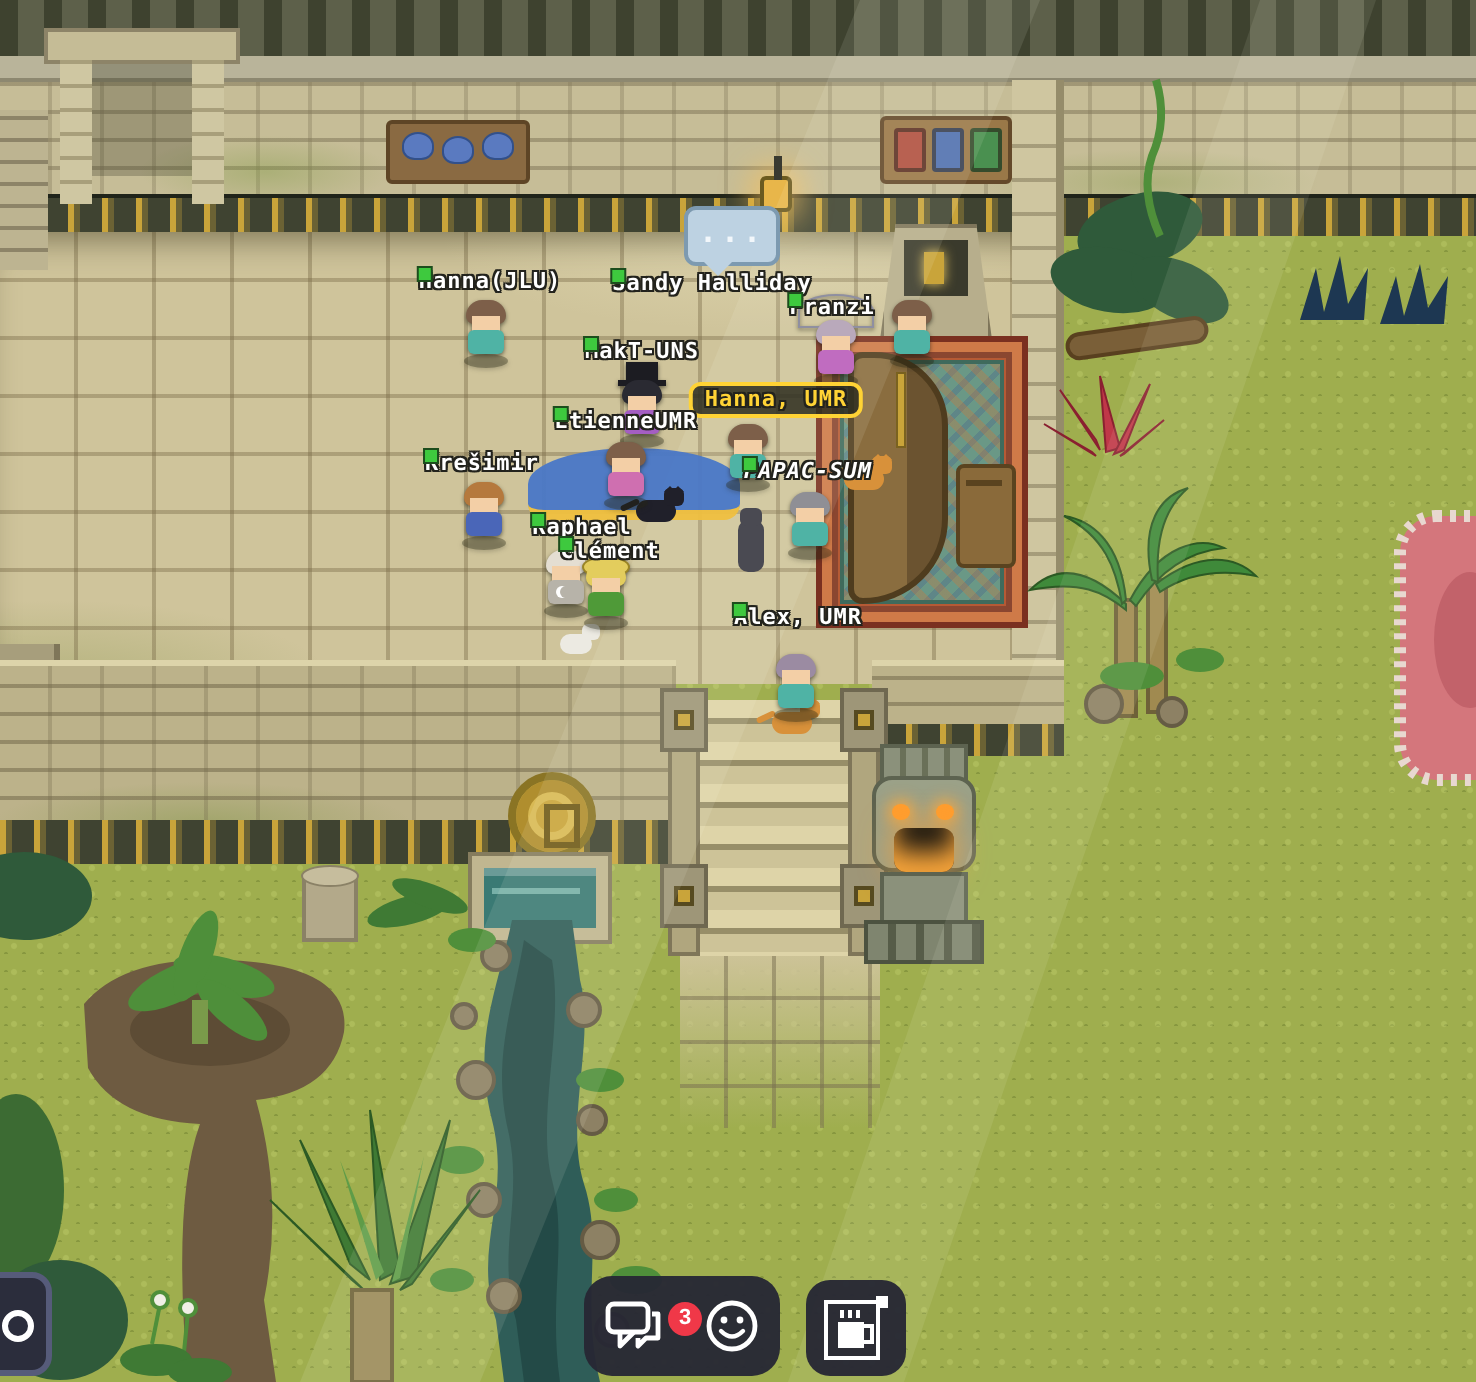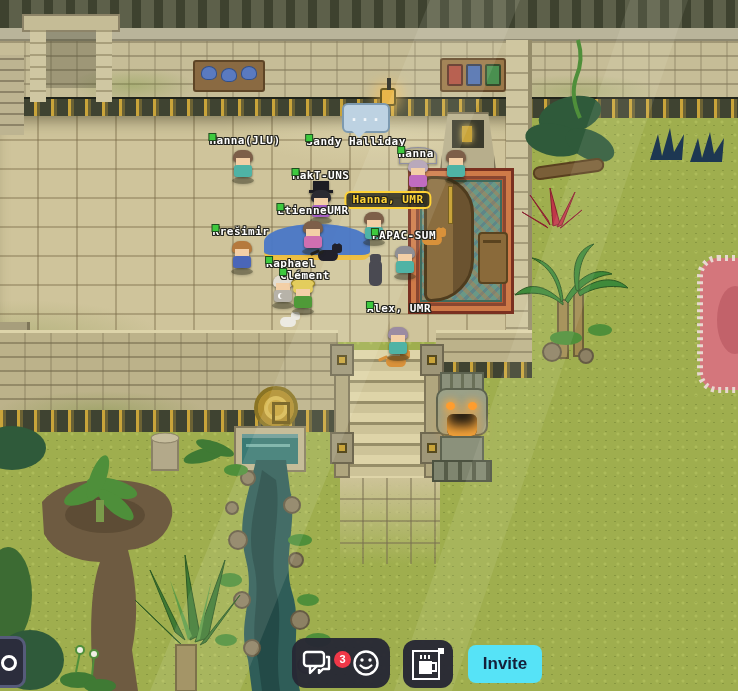--- a/index.html
+++ b/index.html
@@ -403,21 +403,21 @@
         <span class="body" style="background:#4fb3a5"></span>
       </div>
       <div class="plabel" style="left: 356px; top: 135px;"><span class="dot" style="background: rgb(62, 201, 62);"></span><span style="position: static;">Sandy Halliday</span></div>
       <div class="sprite umbrella" style="left: 406px; top: 160px;">
         <span class="sh"></span>
         <span class="hat"></span>
         <span class="hair" style="background:#b9a9bb"></span>
         <span class="face"></span>
         <span class="body" style="background:#c06cc0"></span>
       </div>
-      <div class="plabel" style="left: 416px; top: 147px;"><span class="dot" style="background: rgb(62, 201, 62);"></span><span style="position: static;">Hanna</span></div>
+      <div class="plabel" style="left: 416px; top: 147px;"><span class="dot" style="background: rgb(62, 201, 62);"></span><span style="position: static;">Franzi</span></div>
       <div class="sprite tophat" style="left: 309px; top: 190px;">
         <span class="sh"></span>
         <span class="hat"></span>
         <span class="hair" style="background:#2a2a32"></span>
         <span class="face"></span>
         <span class="body" style="background:#a45ec2"></span>
       </div>
       <div class="plabel" style="left: 321px; top: 169px;"><span class="dot" style="background: rgb(62, 201, 62);"></span><span style="position: static;">MakT-UNS</span></div>
       <div class="sprite" style="left: 362px; top: 212px;">
         <span class="sh"></span>
@@ -439,21 +439,21 @@
         <span class="face"></span>
         <span class="body" style="background:#4a66b8"></span>
       </div>
       <div class="plabel" style="left: 241px; top: 225px;"><span class="dot" style="background: rgb(62, 201, 62);"></span><span style="position: static; text-align: center;">Krešimir</span></div>
       <div class="sprite" style="left: 393px; top: 246px;">
         <span class="sh"></span>
         <span class="hair" style="background:#8f8f95"></span>
         <span class="face"></span>
         <span class="body" style="background:#4fb3a5"></span>
       </div>
-      <div class="plabel" style="left: 404px; top: 229px;"><span class="dot" style="background: rgb(62, 201, 62);"></span><span style="position: static;">PAPAC-SUM</span></div>
+      <div class="plabel" style="left: 404px; top: 229px;"><span class="dot" style="background: rgb(62, 201, 62);"></span><span style="position: static; font-style: italic;">PAPAC-SUM</span></div>
       <div class="sprite moon" style="left: 271px; top: 275px;">
         <span class="sh"></span>
         <span class="hat"></span>
         <span class="hair" style="background:#e4ded2"></span>
         <span class="face"></span>
         <span class="body" style="background:#b7b3a9"></span>
       </div>
       <div class="plabel" style="left: 291px; top: 257px;"><span class="dot" style="background: rgb(62, 201, 62);"></span><span style="position: static;">Raphael</span></div>
       <div class="sprite strawhat" style="left: 291px; top: 281px;">
         <span class="sh"></span>
@@ -504,15 +504,14 @@
       <rect x="8" y="14" width="13" height="13" fill="#fff"></rect>
       <path d="M21,16 h4 v8 h-4" fill="none" stroke="#fff" stroke-width="2"></path>
       <g fill="#fff">
           <rect x="9" y="8" width="2" height="4"></rect>
           <rect x="13" y="8" width="2" height="4"></rect>
           <rect x="17" y="8" width="2" height="4"></rect>
         </g>
     </svg>
   </div>
 
-  <button class="invite" style="background: rgb(86, 227, 247); color: rgb(20, 32, 58);">Invite</button>
 
 </div>
 
 </body></html>

